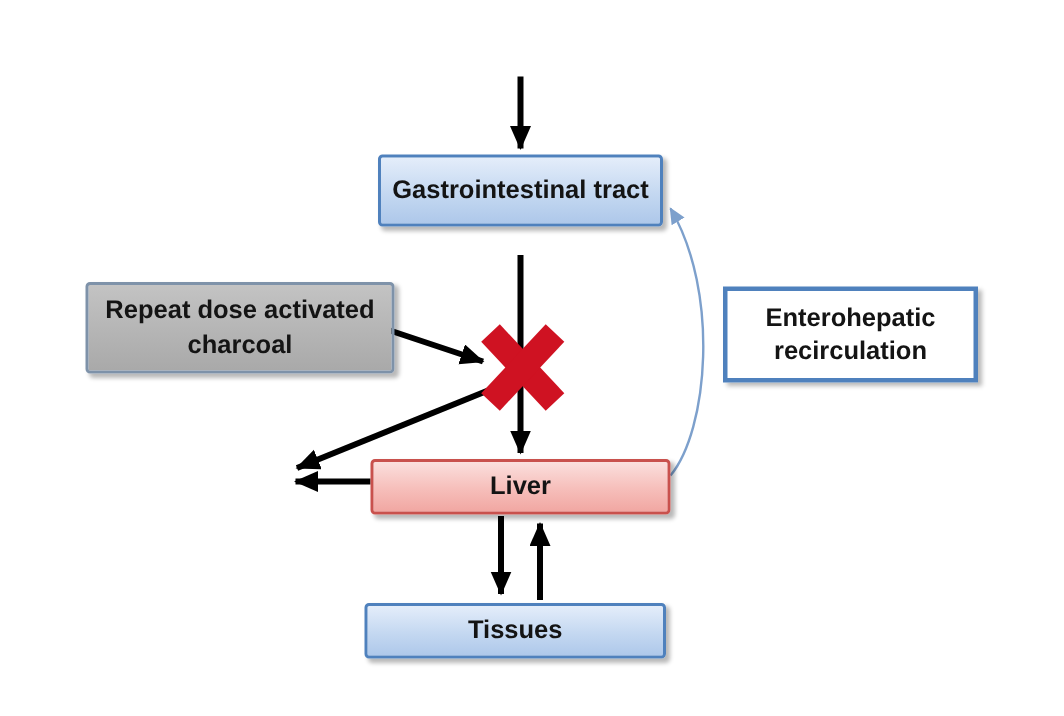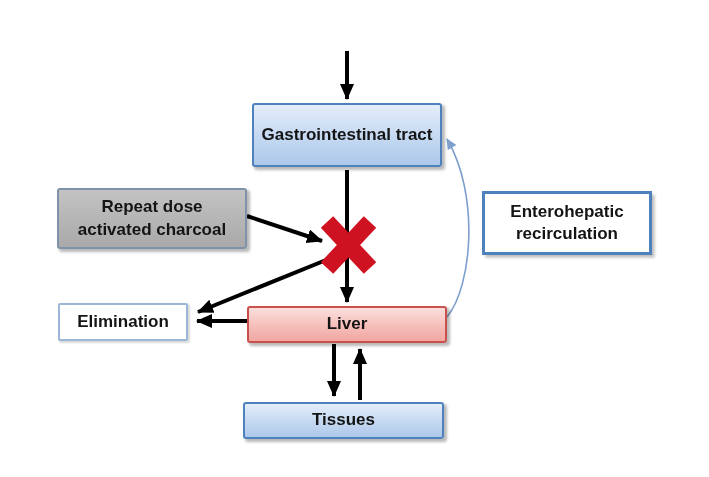--- a/index.html
+++ b/index.html
@@ -24,28 +24,28 @@
   }
   .node span{display:block;}
   .shadow{box-shadow:2.5px 2.5px 3px rgba(0,0,0,0.28);}
   .n-toxin{
     left:251px;top:13px;width:192px;height:37px;
     background:linear-gradient(180deg,#e3decb,#d6d0b6);
     border:2px solid #909697;
     font-size:17px;
   }
   .n-gi{
-    left:252px;top:103px;width:190px;height:64px;
+    left:252px;top:103px;width:190px;height:48px;
     background:linear-gradient(180deg,#e4edfa 0%,#c4d8f1 55%,#aec8ea 100%);
     border:2px solid #4f81bd;
     font-size:17px;
     text-align:right;
   }
   .n-charcoal{
-    left:57px;top:188px;width:190px;height:61px;
+    left:57px;top:188px;width:206px;height:61px;
     background:linear-gradient(180deg,#c3c3c3,#a9a9a9);
     border:2px solid #7e92a9;
     font-size:17px;
   }
   .n-entero{
     left:482px;top:191px;width:170px;height:64px;
     background:#ffffff;
     border:3px solid #4f81bd;
     border-radius:0;
     font-size:17px;
@@ -115,23 +115,20 @@
   </div>
 
   <div class="node n-charcoal shadow">
     <span>Repeat dose activated charcoal</span>
   </div>
 
   <div class="node n-entero shadow">
     <span>Enterohepatic recirculation</span>
   </div>
 
-  <div class="node n-elim">
-    <span>Elimination</span>
-  </div>
 
   <div class="node n-liver shadow">
     <span>Liver</span>
   </div>
 
   <div class="node n-tissues shadow">
     <span>Tissues</span>
   </div>
 
 </div>

